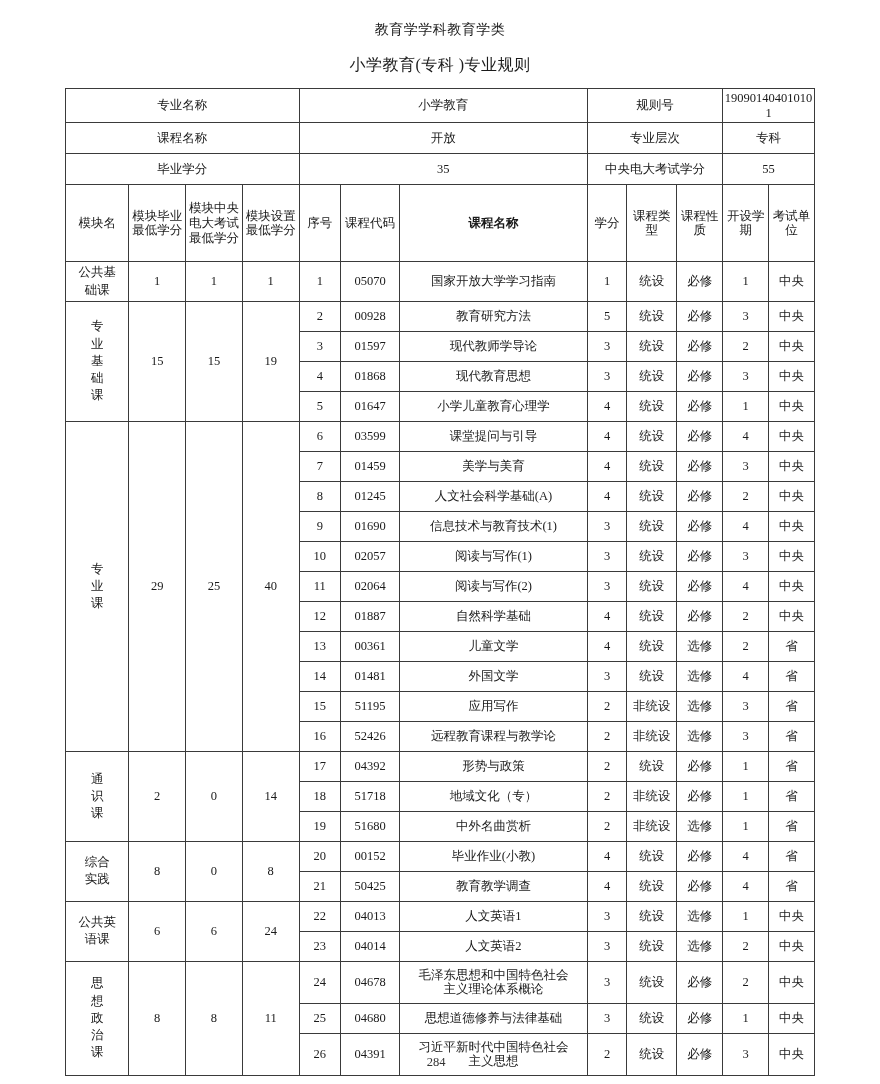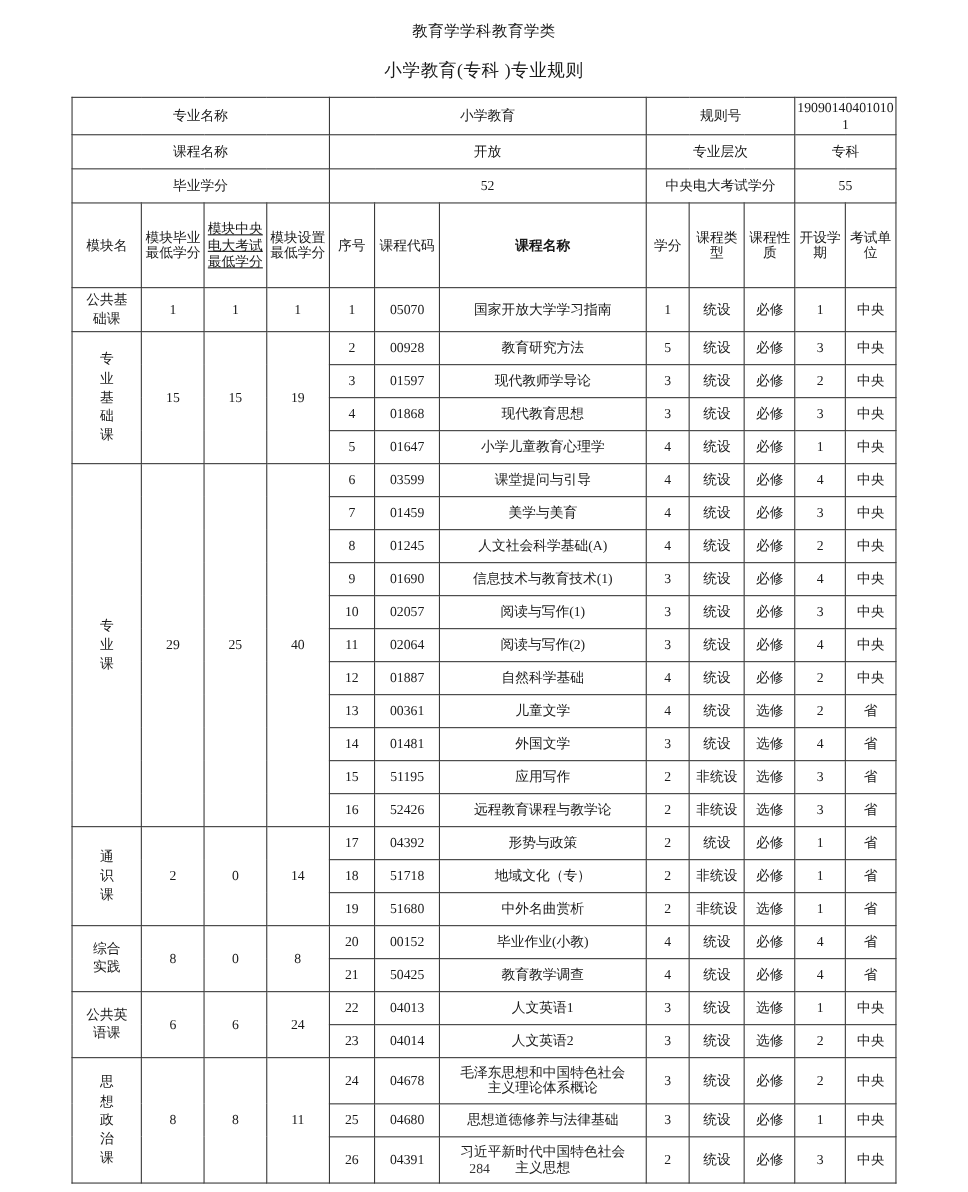--- a/index.html
+++ b/index.html
@@ -117,32 +117,32 @@
           <td class="info-value" colspan="2">190901404010101</td>
         </tr>
         <tr>
           <td class="info-label" colspan="4">课程名称</td>
           <td class="info-value" colspan="3">开放</td>
           <td class="info-label" colspan="3">专业层次</td>
           <td class="info-value" colspan="2">专科</td>
         </tr>
         <tr>
           <td class="info-label" colspan="4">毕业学分</td>
-          <td class="info-value" colspan="3">52</td>
+          <td class="info-value" colspan="3">35</td>
           <td class="info-label" colspan="3">中央电大考试学分</td>
           <td class="info-value" colspan="2">55</td>
         </tr>
         <tr>
           <td class="hdr" style="height: 72px;">
             <span class="hdr-wrap">模块名</span>
           </td>
           <td class="hdr" style="height: 72px;">
             <span class="hdr-wrap">模块毕业最低学分</span>
           </td>
-          <td class="hdr" style="height: 72px; text-decoration: underline;">
+          <td class="hdr" style="height: 72px;">
             <span class="hdr-wrap">模块中央电大考试最低学分</span>
           </td>
           <td class="hdr" style="height: 72px;">
             <span class="hdr-wrap">模块设置最低学分</span>
           </td>
           <td class="hdr" style="height: 72px;">
             <span class="hdr-wrap">序号</span>
           </td>
           <td class="hdr" style="height: 72px;">
             <span class="hdr-wrap">课程代码</span>

